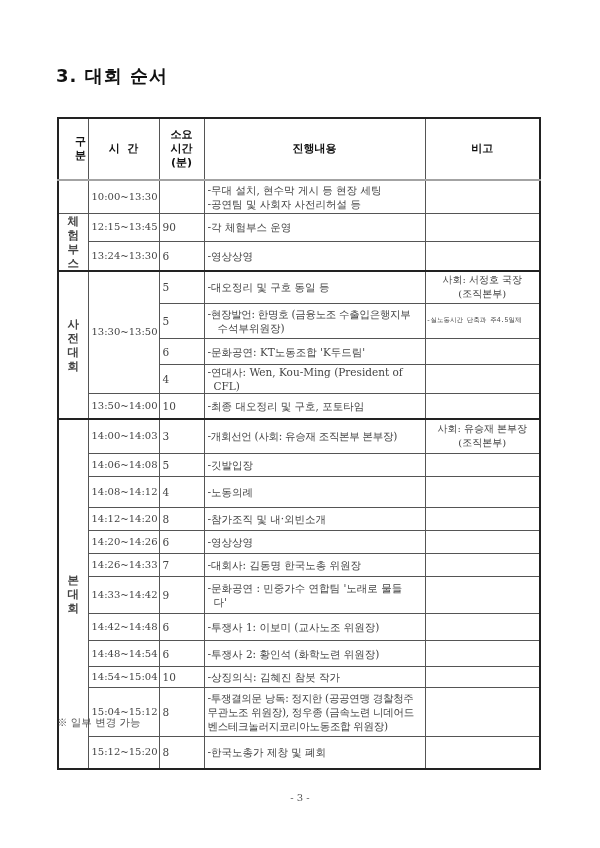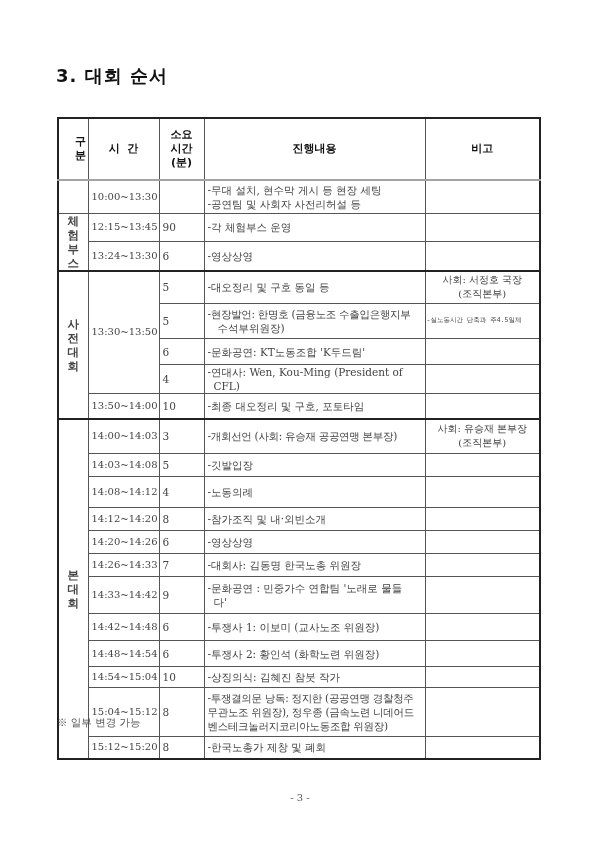--- a/index.html
+++ b/index.html
@@ -145,28 +145,28 @@
     </tr>
 
     <tr class="sec-top" style="height:35px">
       <td class="sec" rowspan="12">
         <span class="line">본</span>
         <span class="line">대</span>
         <span class="line">회</span>
       </td>
       <td class="time">14:00~14:03</td>
       <td class="dur">3</td>
-      <td class="content" style="white-space:nowrap;letter-spacing:-0.3px;">-개회선언 (사회: 유승재 공공연맹 본부장)</td>
+      <td class="content" style="white-space:nowrap;letter-spacing:-0.3px;">-개회선언 (사회: 유승재 조직본부 본부장)</td>
       <td class="note">
         <span class="line">사회: 유승재 본부장</span>
         <span class="line">(조직본부)</span>
       </td>
     </tr>
     <tr style="height:23px">
-      <td class="time">14:03~14:08</td>
+      <td class="time">14:06~14:08</td>
       <td class="dur">5</td>
       <td class="content">-깃발입장</td>
       <td class="note"></td>
     </tr>
     <tr style="height:31px">
       <td class="time">14:08~14:12</td>
       <td class="dur">4</td>
       <td class="content">-노동의례</td>
       <td class="note"></td>
     </tr>
@@ -218,21 +218,21 @@
     <tr style="height:49px">
       <td class="time">15:04~15:12</td>
       <td class="dur">8</td>
       <td class="content" style="letter-spacing:-0.3px;">
         <span class="line" style="white-space:nowrap;">-투쟁결의문 낭독: 정지한 (공공연맹 경찰청주</span>
         <span class="line" style="white-space:nowrap;">무관노조 위원장), 정우종 (금속노련 니데어드</span>
         <span class="line" style="white-space:nowrap;">벤스테크놀러지코리아노동조합 위원장)</span>
       </td>
       <td class="note"></td>
     </tr>
-    <tr style="height:22px">
+    <tr style="height:32px">
       <td class="time">15:12~15:20</td>
       <td class="dur">8</td>
       <td class="content">-한국노총가 제창 및 폐회</td>
       <td class="note"></td>
     </tr>
   </tbody>
 </table>
 
 <div class="footnote">※ 일부 변경 가능</div>
 <div class="pagenum">- 3 -</div>

